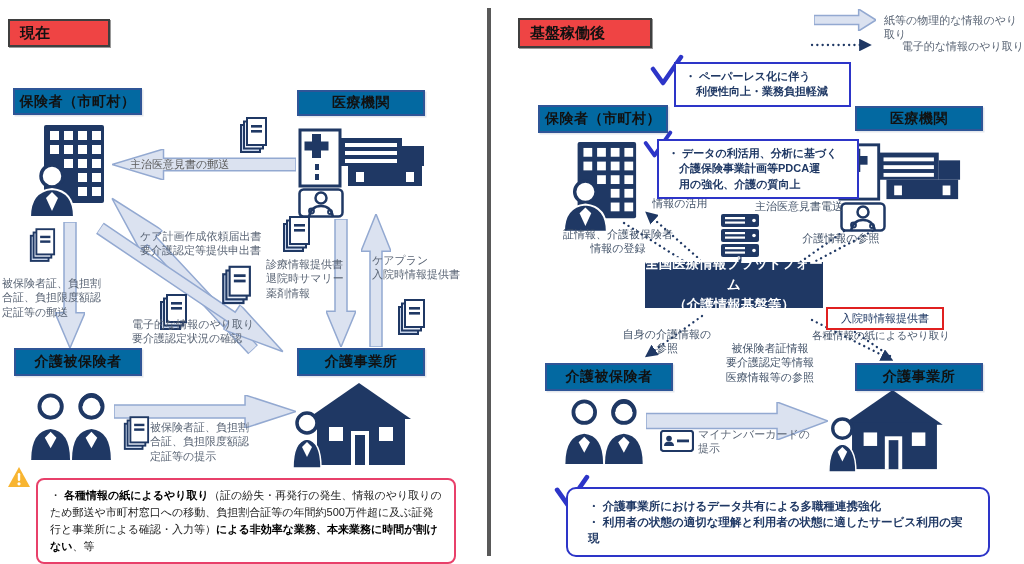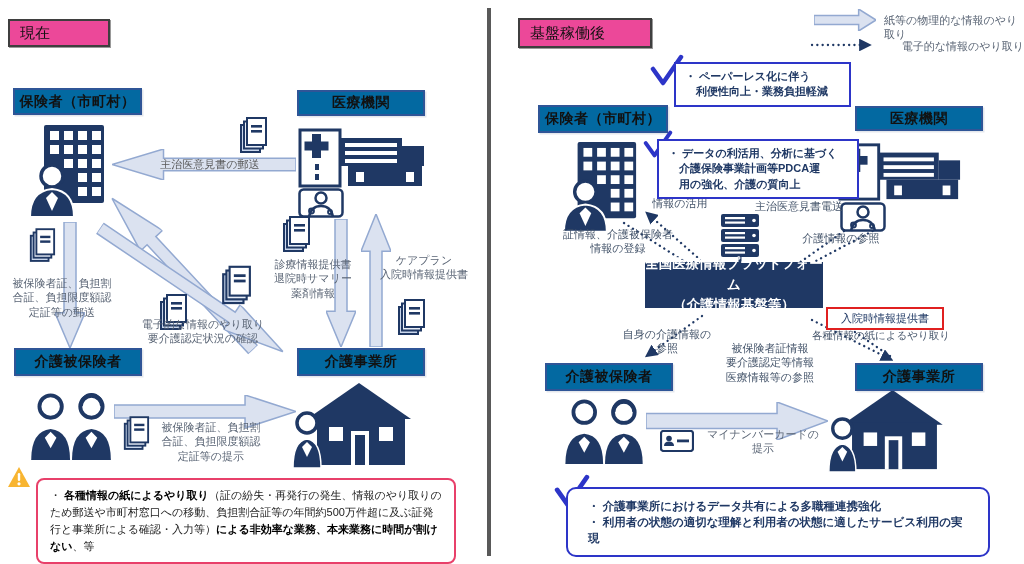--- a/index.html
+++ b/index.html
@@ -1,24 +1,24 @@
 <!DOCTYPE html>
 <html><head>
 <meta charset="utf-8">
 <style>
   html,body{margin:0;padding:0;background:#fff}
   .stage{position:relative;width:1024px;height:564px;background:#fff;overflow:hidden;
          font-family:"Liberation Sans","DejaVu Sans",sans-serif;color:#111}
   .abs{position:absolute}
-  .tbox{border:2px solid #3f3f3f;background:#ec4899;font-weight:400;font-size:15px;color:#111;
+  .tbox{border:2px solid #3f3f3f;background:#ef4444;font-weight:700;font-size:15px;color:#111;
         display:flex;align-items:center;padding:0 10px;z-index:6;box-shadow:1px 1px 0 #999}
   .ebox{border:2px solid #2f5597;background:#0369a1;font-weight:700;font-size:14px;color:#111;
         display:flex;align-items:center;justify-content:center;z-index:6;letter-spacing:.5px;
         box-shadow:1.5px 1.5px 0 rgba(31,56,100,.12)}
-  .lbl{color:#5a6575;font-size:11px;line-height:1.3;text-align:center;white-space:pre-line;z-index:5}
+  .lbl{color:#5a6575;font-size:11px;line-height:1.3;text-align:left;white-space:pre-line;z-index:5}
   .rlbl{color:#44546a;font-size:11px;line-height:1.3;text-align:center;white-space:pre-line;z-index:5}
   .benefit{border:2px solid #2d35c8;background:#fff;color:#1f3864;font-weight:700;font-size:11px;
            line-height:1.4;white-space:pre-line;padding:5px 9px;z-index:6}
   .platform{background:#1f3864;color:#fff;font-weight:700;font-size:13.5px;text-align:center;
             display:flex;flex-direction:column;justify-content:center;line-height:1.55;z-index:6}
   .warn{border:2px solid #e8406a;border-radius:8px;background:#fff;padding:7px 12px;
         font-size:11px;line-height:1.55;color:#222;z-index:6}
   .warn b{color:#000}
   .redbox{border:2.5px solid #e02020;color:#1f3864;font-size:11px;display:flex;align-items:center;
           justify-content:center;background:#fff;z-index:7;white-space:nowrap}
@@ -195,20 +195,22 @@
         <rect x="6" y="5.5" width="19" height="27" fill="#e8eef8" stroke="#1f3864" stroke-width="2"></rect>
         <rect x="9" y="2" width="19" height="27" fill="#fff" stroke="#1f3864" stroke-width="2"></rect>
         <rect x="13" y="9" width="11" height="2.6" fill="#1f3864"></rect>
         <rect x="13" y="14" width="11" height="2.6" fill="#1f3864"></rect>
       </svg>
   </div>
 
   <div class="abs lbl" style="left:2px;top:276px;width:120px">被保険者証、負担割
 合証、負担限度額認
 定証等の郵送</div>
+  <div class="abs lbl" style="left:140px;top:229px;width:152px">ケア計画作成依頼届出書
+要介護認定等提供申出書</div>
   <div class="abs lbl" style="left:132px;top:317px;width:142px">電子的な情報のやり取り
 要介護認定状況の確認</div>
   <div class="abs lbl" style="left:266px;top:257px;width:94px">診療情報提供書
 退院時サマリー
 薬剤情報</div>
   <div class="abs lbl" style="left:372px;top:253px;width:104px">ケアプラン
 入院時情報提供書</div>
   <div class="abs lbl" style="left:150px;top:420px;width:122px">被保険者証、負担割
 合証、負担限度額認
 定証等の提示</div>

